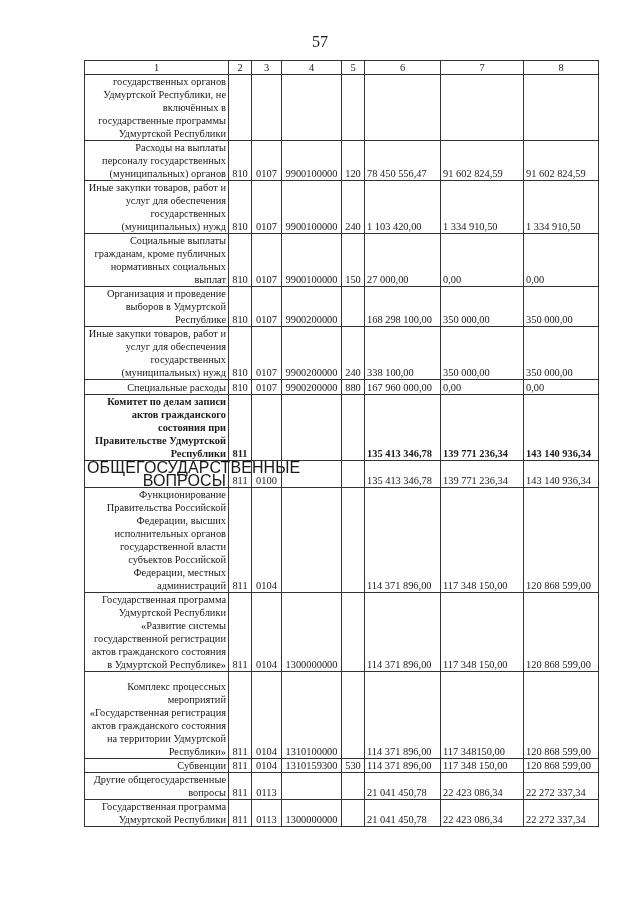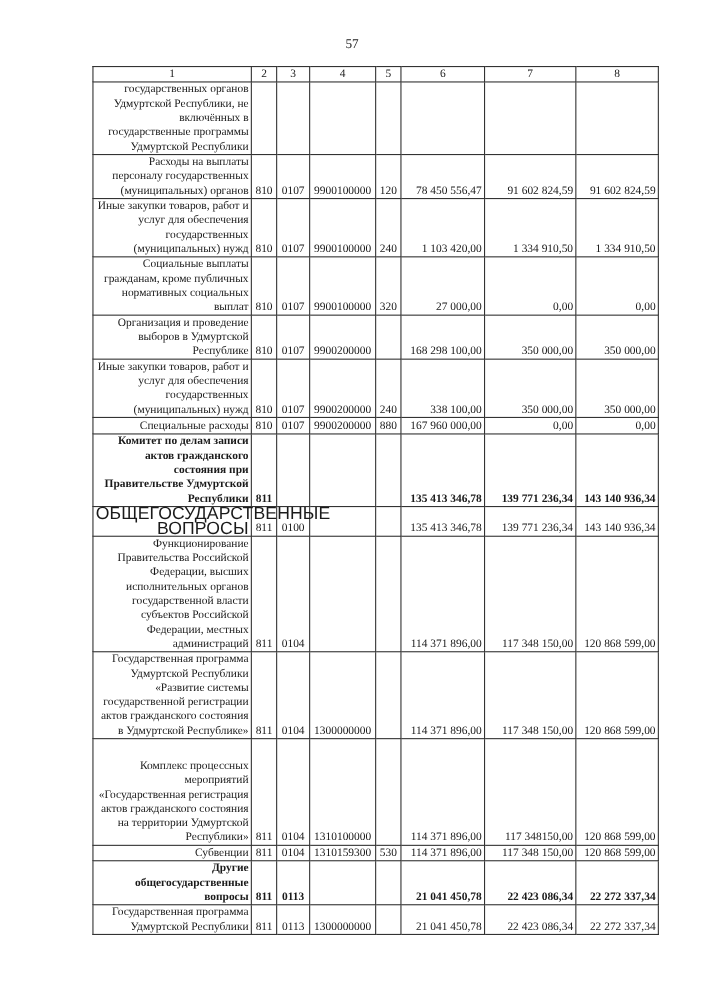--- a/index.html
+++ b/index.html
@@ -1,26 +1,26 @@
 <!DOCTYPE html>
 <html><head>
 <meta charset="utf-8">
 <style>
   html, body { margin: 0; padding: 0; background: #ffffff; }
   body { width: 640px; height: 905px; position: relative; overflow: hidden;
          font-family: "Liberation Serif", "DejaVu Serif", serif; color: #1a1a1a; }
   .page-number { position: absolute; top: 33px; left: 0; width: 640px; text-align: center;
-                 font-size: 12px; }
+                 font-size: 16px; }
   table.budget { position: absolute; top: 60px; left: 84px; border-collapse: collapse;
                  table-layout: fixed; width: 514px; font-size: 10.4px; line-height: 13px; }
   table.budget td, table.budget th { border: 1px solid #333; padding: 0 2px; vertical-align: bottom; }
   table.budget th { font-weight: normal; text-align: center; height: 12px; vertical-align: middle; }
   td.name { text-align: right; vertical-align: bottom; white-space: normal; }
   td.c { text-align: center; }
-  td.num { text-align: right; white-space: nowrap; }
+  td.num { text-align: left; white-space: nowrap; }
   tr.bold td { font-weight: bold; }
   tr.caps td.name { font-family: "Liberation Sans", "DejaVu Sans", sans-serif; font-size: 16px; letter-spacing: 0.1px; }
   tr.bold td.num, tr.caps td.num { }
 </style>
 </head>
 <body>
 
 <div class="page-number">57</div>
 
 <table class="budget">
@@ -75,21 +75,21 @@
         <td class="c">240</td>
         <td class="num">1 103 420,00</td>
         <td class="num">1 334 910,50</td>
         <td class="num">1 334 910,50</td>
       </tr>
       <tr style="height: 51px; padding-left: 28px;">
         <td class="name">Социальные выплаты гражданам, кроме публичных нормативных социальных выплат</td>
         <td class="c">810</td>
         <td class="c">0107</td>
         <td class="c">9900100000</td>
-        <td class="c">320</td>
+        <td class="c">150</td>
         <td class="num">27 000,00</td>
         <td class="num">0,00</td>
         <td class="num">0,00</td>
       </tr>
       <tr style="height: 38px;">
         <td class="name">Организация и проведение выборов в Удмуртской Республике</td>
         <td class="c">810</td>
         <td class="c">0107</td>
         <td class="c">9900200000</td>
         <td class="c"></td>
@@ -150,41 +150,41 @@
       <tr style="height: 77px;">
         <td class="name">Государственная программа Удмуртской Республики «Развитие системы государственной регистрации актов гражданского состояния в Удмуртской Республике»</td>
         <td class="c">811</td>
         <td class="c">0104</td>
         <td class="c">1300000000</td>
         <td class="c"></td>
         <td class="num">114 371 896,00</td>
         <td class="num">117 348 150,00</td>
         <td class="num">120 868 599,00</td>
       </tr>
-      <tr style="height: 97px;">
+      <tr style="height: 87px;">
         <td class="name">Комплекс процессных мероприятий «Государственная регистрация актов гражданского состояния на территории Удмуртской Республики»</td>
         <td class="c">811</td>
         <td class="c">0104</td>
         <td class="c">1310100000</td>
         <td class="c"></td>
         <td class="num">114 371 896,00</td>
         <td class="num">117 348150,00</td>
         <td class="num">120 868 599,00</td>
       </tr>
       <tr style="height: 14px;">
         <td class="name">Субвенции</td>
         <td class="c">811</td>
         <td class="c">0104</td>
         <td class="c">1310159300</td>
         <td class="c">530</td>
         <td class="num">114 371 896,00</td>
         <td class="num">117 348 150,00</td>
         <td class="num">120 868 599,00</td>
       </tr>
-      <tr style="height: 24px; font-weight: bold;">
+      <tr style="height: 24px;">
         <td class="name">Другие общегосударственные вопросы</td>
         <td class="c">811</td>
         <td class="c">0113</td>
         <td class="c"></td>
         <td class="c"></td>
         <td class="num">21 041 450,78</td>
         <td class="num">22 423 086,34</td>
         <td class="num">22 272 337,34</td>
       </tr>
       <tr style="height: 27px;">

